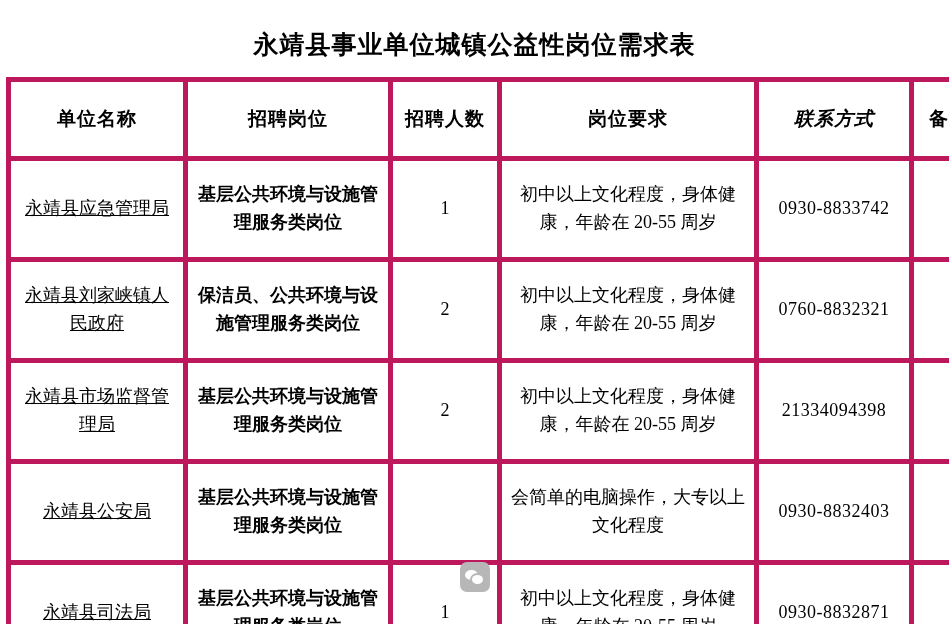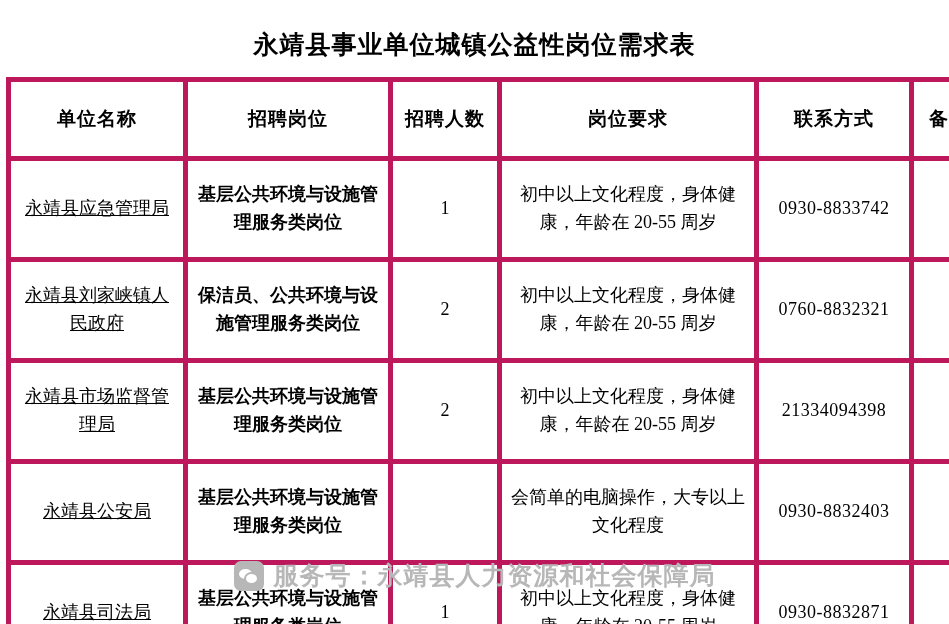--- a/index.html
+++ b/index.html
@@ -60,21 +60,21 @@
   td.cell-post   { width: 198px; font-weight: bold; }
   td.cell-count  { width: 102px; }
   td.cell-req    { width: 250px; }
   td.cell-phone  { width: 148px; }
   td.cell-note   { width: 68px; }
 
   th.col-unit   { width: 170px; }
   th.col-post   { width: 198px; }
   th.col-count  { width: 102px; }
   th.col-req    { width: 250px; }
-  th.col-phone  { width: 148px; }
+  th.col-phone  { width: 148px; font-style: italic; }
   th.col-note   { width: 68px; }
 
   .cell-count, .cell-phone {
     font-size: 19px;
   }
   .cell-phone {
     letter-spacing: 0.5px;
   }
   .watermark {
     position: absolute;
@@ -179,16 +179,15 @@
         <td class="cell-count">1</td>
         <td class="cell-req">初中以上文化程度，身体健康，年龄在 20-55 周岁</td>
         <td class="cell-phone">0930-8832871</td>
         <td class="cell-note"></td>
       </tr>
     </tbody>
   </table>
 
   <div class="watermark">
     <span class="wm-icon"></span>
-    <span>服务号：永靖县人力资源和社会保障局</span>
   </div>
 
 </div>
 
 </body></html>

